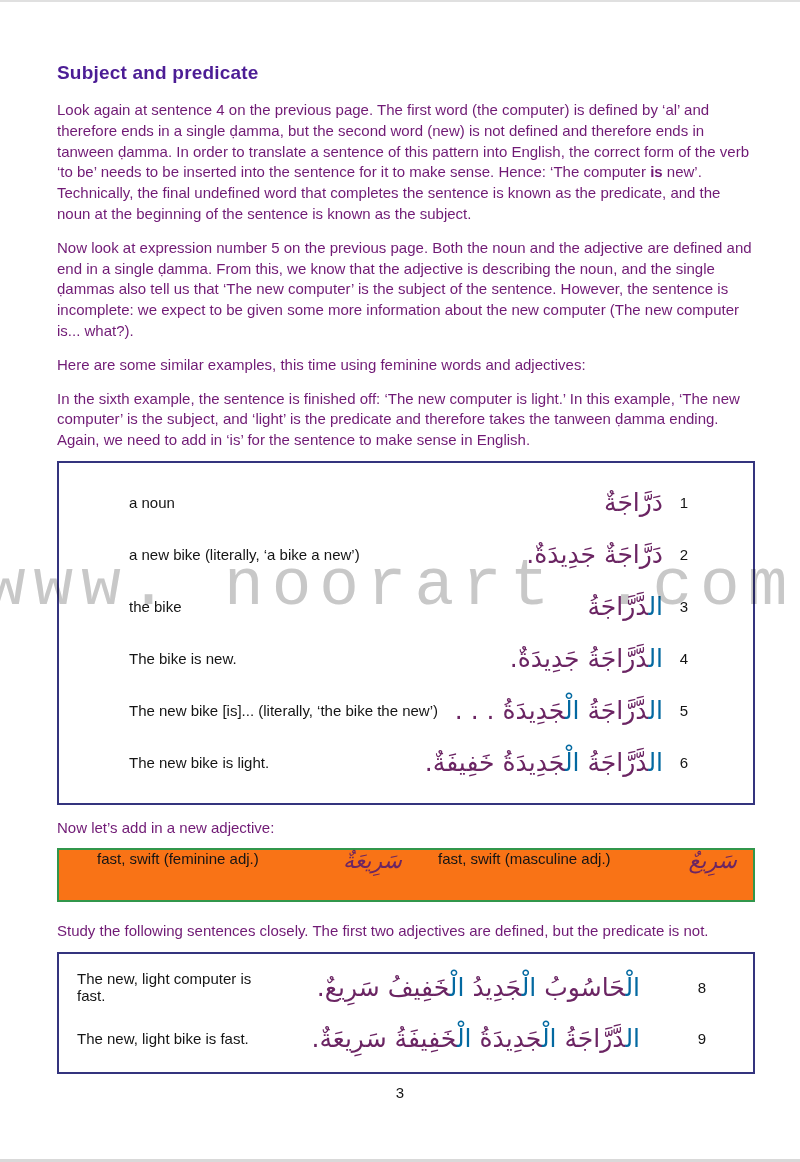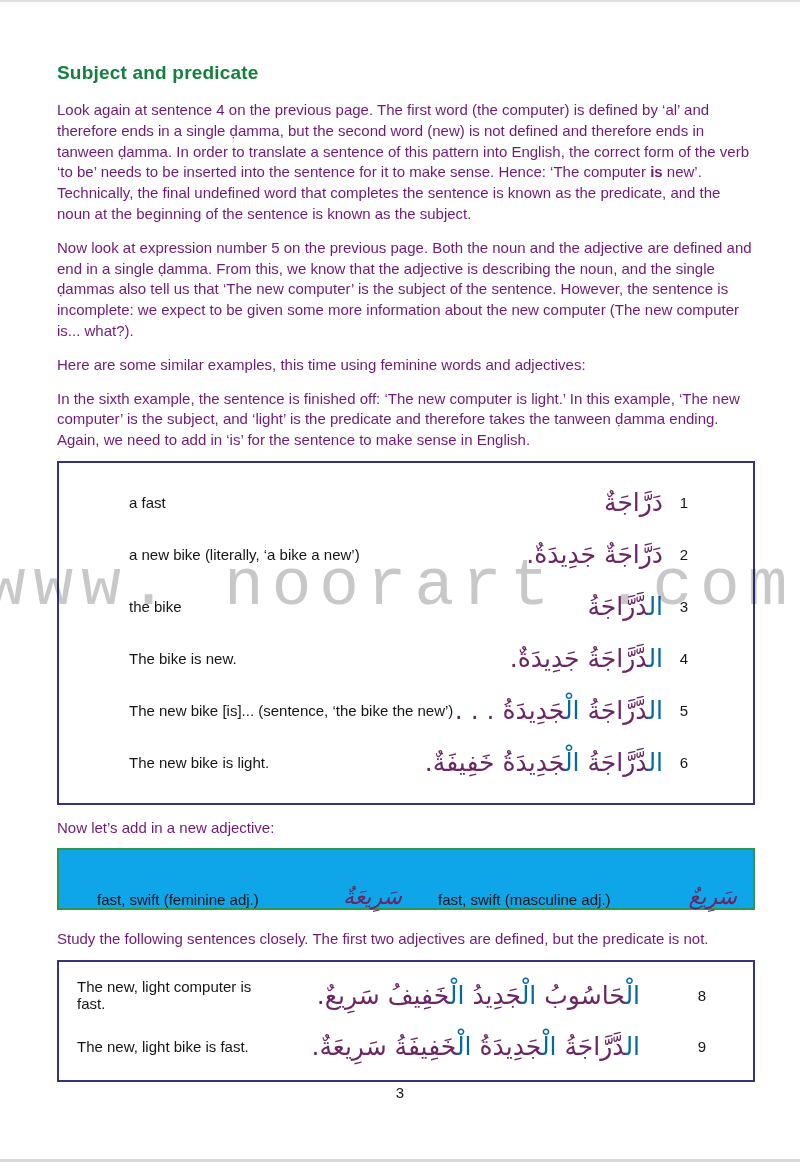--- a/index.html
+++ b/index.html
@@ -5,42 +5,42 @@
   * { margin:0; padding:0; box-sizing:border-box; }
   html,body { background:#ffffff; }
   body { font-family:"Liberation Sans", sans-serif; color:#151515; }
   .page {
     position:relative; width:800px; height:1162px; background:#ffffff;
     overflow:hidden;
     border-top:2px solid #e0e0e0; border-bottom:3px solid #d9d9d9;
   }
   .content { position:absolute; left:57px; top:60px; width:698px; }
 
-  .heading { font-size:19px; font-weight:bold; color:#15803d; letter-spacing:0.2px; }
+  .heading { font-size:19px; font-weight:bold; color:#4c1d95; letter-spacing:0.2px; }
 
   .para { margin-top:16px; font-size:15px; line-height:20.8px; color:#701a75; text-align:left; }
   .para.tight { margin-top:13px; }
 
   .ex-box {
     margin-top:10px; border:2px solid #34347e; background:#ffffff;
     padding:14px 0;
   }
   .ex-row { display:flex; align-items:center; height:52px; padding-right:58px; }
   .ex-eng { flex:1 1 auto; padding-left:70px; font-size:15px; color:#151515; }
   .ex-ar {
     flex:0 0 auto; direction:rtl; text-align:right;
     font-family:"DejaVu Sans", sans-serif; font-size:25px; line-height:1;
     color:#6b2563; white-space:nowrap;
   }
   .ex-ar .ar-red { color:#0369a1; }
   .ex-num { flex:0 0 22px; margin-left:10px; text-align:center; font-size:15px; color:#151515; }
 
   .adj-box {
-    margin-top:9px; border:2px solid #31964b; background:#0ea5e9;
-    height:62px; display:flex; align-items:flex-end; padding:0 16px 0 38px;
+    margin-top:9px; border:2px solid #31964b; background:#f97316;
+    height:54px; display:flex; align-items:flex-start; padding:0 16px 0 38px;
   }
   .adj-eng { font-size:15px; color:#151515; }
   .adj-eng.fem { flex:0 0 218px; }
   .adj-eng.masc { flex:0 0 auto; margin-left:8px; }
   .adj-ar {
     direction:rtl; font-family:"DejaVu Sans", sans-serif; font-size:22px;
     line-height:1; color:#6b2563; white-space:nowrap;font-style:italic;
   }
   .adj-ar.fem { flex:0 0 115px; text-align:center; }
   .adj-ar.masc { flex:1 1 auto; text-align:left; } 
@@ -79,41 +79,41 @@
     <p class="para"><span>Look again at sentence 4 on the previous page. The first word (the computer) is defined by ‘al’ and therefore ends in a single ḍamma, but the second word (new) is not defined and therefore ends in tanween ḍamma. In order to translate a sentence of this pattern into English, the correct form of the verb ‘to be’ needs to be inserted into the sentence for it to make sense. Hence: ‘The computer </span><strong class="em-is">is</strong><span> new’. Technically, the final undefined word that completes the sentence is known as the predicate, and the noun at the beginning of the sentence is known as the subject.</span></p>
 
     <p class="para tight">Now look at expression number 5 on the previous page. Both the noun and the adjective are defined and end in a single ḍamma. From this, we know that the adjective is describing the noun, and the single ḍammas also tell us that ‘The new computer’ is the subject of the sentence. However, the sentence is incomplete: we expect to be given some more information about the new computer (The new computer is... what?).</p>
 
     <p class="para tight">Here are some similar examples, this time using feminine words and adjectives:</p>
 
     <p class="para tight">In the sixth example, the sentence is finished off: ‘The new computer is light.’ In this example, ‘The new computer’ is the subject, and ‘light’ is the predicate and therefore takes the tanween ḍamma ending. Again, we need to add in ‘is’ for the sentence to make sense in English.</p>
 
     <div class="ex-box" id="feminine-examples">
         <div class="ex-row">
-          <div class="ex-eng">a fast</div>
+          <div class="ex-eng">a noun</div>
           <div class="ex-ar" dir="rtl"><span>دَرَّاجَةٌ</span></div>
           <div class="ex-num">1</div>
         </div>
         <div class="ex-row">
           <div class="ex-eng">a new bike (literally, ‘a bike a new’)</div>
           <div class="ex-ar" dir="rtl"><span>دَرَّاجَةٌ جَدِيدَةٌ.</span></div>
           <div class="ex-num">2</div>
         </div>
         <div class="ex-row">
           <div class="ex-eng">the bike</div>
           <div class="ex-ar" dir="rtl"><span class="ar-red">ال‍</span><span>‍دَّرَّاجَةُ</span></div>
           <div class="ex-num">3</div>
         </div>
         <div class="ex-row">
           <div class="ex-eng">The bike is new.</div>
           <div class="ex-ar" dir="rtl"><span class="ar-red">ال‍</span><span>‍دَّرَّاجَةُ جَدِيدَةٌ.</span></div>
           <div class="ex-num">4</div>
         </div>
         <div class="ex-row">
-          <div class="ex-eng">The new bike [is]... (sentence, ‘the bike the new’)</div>
+          <div class="ex-eng">The new bike [is]... (literally, ‘the bike the new’)</div>
           <div class="ex-ar" dir="rtl"><span class="ar-red">ال‍</span><span>‍دَّرَّاجَةُ </span><span class="ar-red">الْ‍</span><span>‍جَدِيدَةُ . . .</span></div>
           <div class="ex-num">5</div>
         </div>
         <div class="ex-row">
           <div class="ex-eng">The new bike is light.</div>
           <div class="ex-ar" dir="rtl"><span class="ar-red">ال‍</span><span>‍دَّرَّاجَةُ </span><span class="ar-red">الْ‍</span><span>‍جَدِيدَةُ خَفِيفَةٌ.</span></div>
           <div class="ex-num">6</div>
         </div>
       </div>
 

